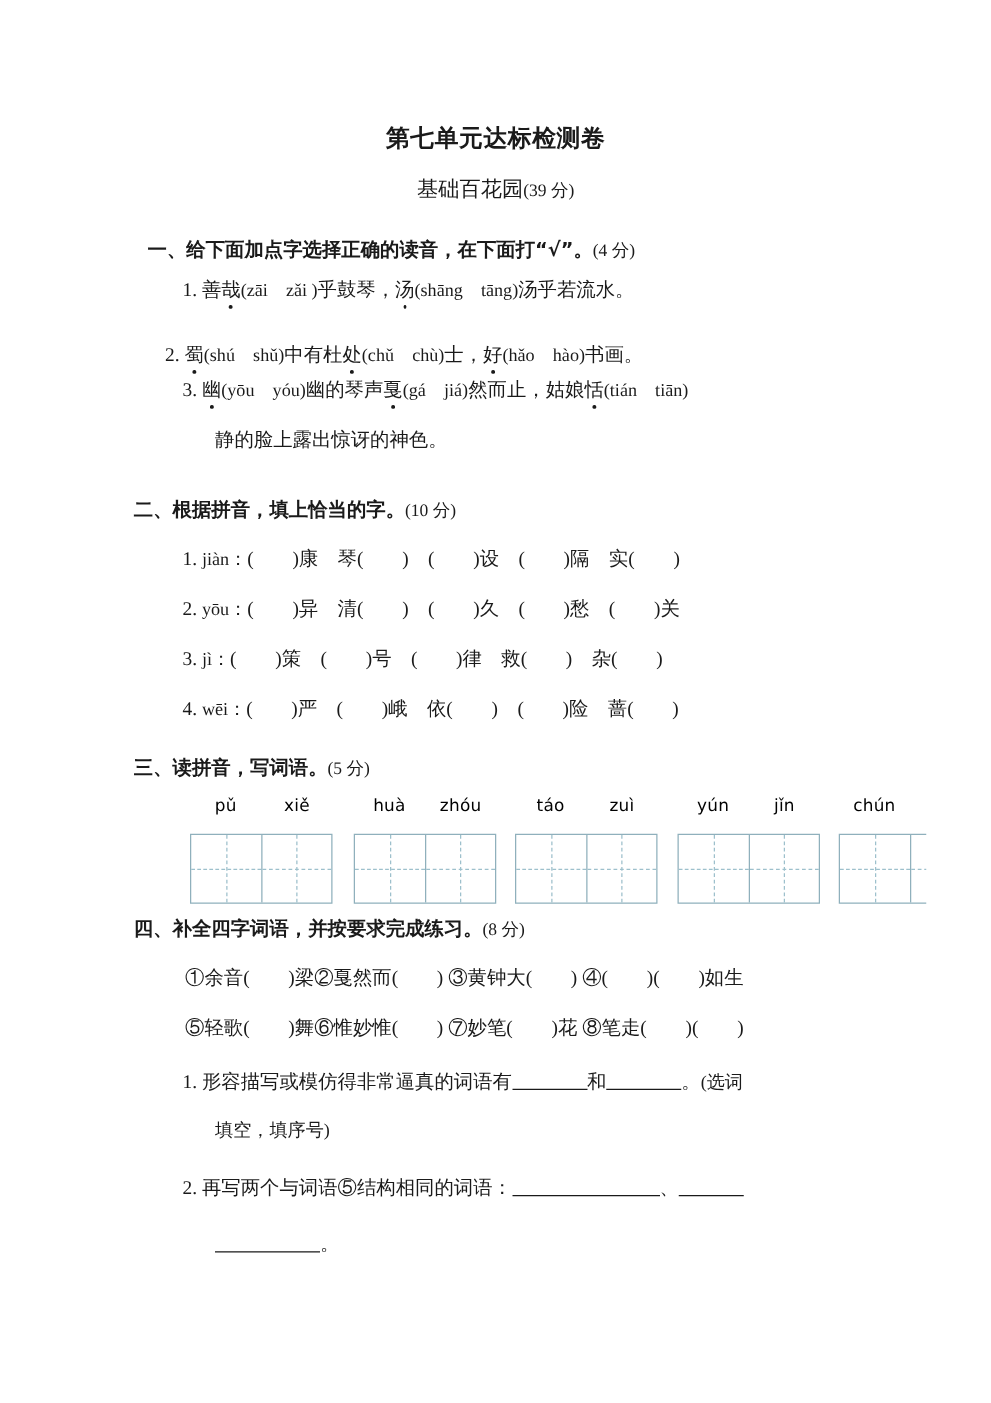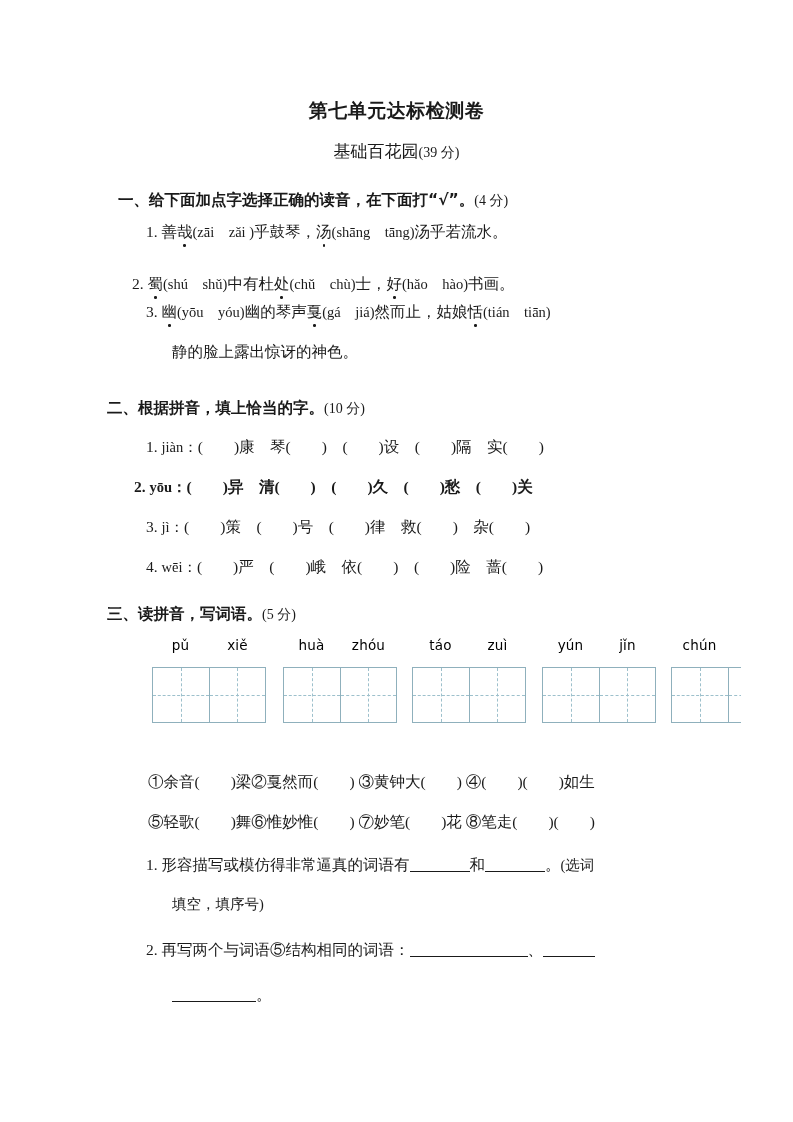--- a/index.html
+++ b/index.html
@@ -163,21 +163,21 @@
   <div class="line" style="left:172px; top:342px;">静的脸上露出惊讶的神色。</div>
 
   <div class="sec-head" style="top:398px;">
     <span>二、根据拼音，填上恰当的字。</span><span class="pts">(10 分)</span>
   </div>
 
   <div class="line" style="left:146px; top:437px;">
     <span class="num">1.</span>
     <span class="py">jiàn：</span><span>(　　)康　琴(　　)　(　　)设　(　　)隔　实(　　)</span>
   </div>
-  <div class="line" style="left:134px; top:477px;font-weight:bold;">
+  <div class="line" style="left:146px; top:477px;">
     <span class="num">2.</span>
     <span class="py">yōu：</span><span>(　　)异　清(　　)　(　　)久　(　　)愁　(　　)关</span>
   </div>
   <div class="line" style="left:146px; top:517px;">
     <span class="num">3.</span>
     <span class="py">jì：</span><span>(　　)策　(　　)号　(　　)律　救(　　)　杂(　　)</span>
   </div>
   <div class="line" style="left:146px; top:557px;">
     <span class="num">4.</span>
     <span class="py">wēi：</span><span>(　　)严　(　　)峨　依(　　)　(　　)险　蔷(　　)</span>
@@ -235,20 +235,23 @@
     <div class="grid-pinyin">
       <span>chún</span>
       <span>shú</span>
     </div>
     <div class="grid-boxes">
       <div class="cell"></div>
       <div class="cell"></div>
     </div>
   </div>
 
+  <div class="sec-head" style="top:733px;">
+    <span>四、补全四字词语，并按要求完成练习。</span><span class="pts">(8 分)</span>
+  </div>
 
   <div class="line" style="left:148px; top:772px;">①余音(　　)梁②戛然而(　　) ③黄钟大(　　) ④(　　)(　　)如生</div>
   <div class="line" style="left:148px; top:812px;">⑤轻歌(　　)舞⑥惟妙惟(　　) ⑦妙笔(　　)花 ⑧笔走(　　)(　　)</div>
 
   <div class="line" style="left:146px; top:855px;">
     <span class="num">1.</span>
     <span>形容描写或模仿得非常逼真的词语有</span><span class="blank" style="width:60px;"></span><span>和</span><span class="blank" style="width:60px;"></span><span>。</span><span class="py">(选词</span>
   </div>
   <div class="line py" style="left:172px; top:895px;">填空，填序号)</div>
 

